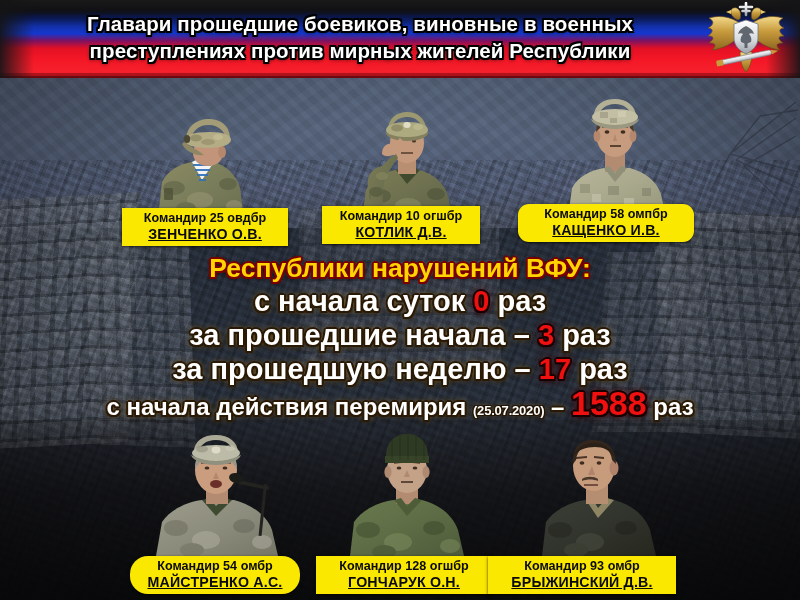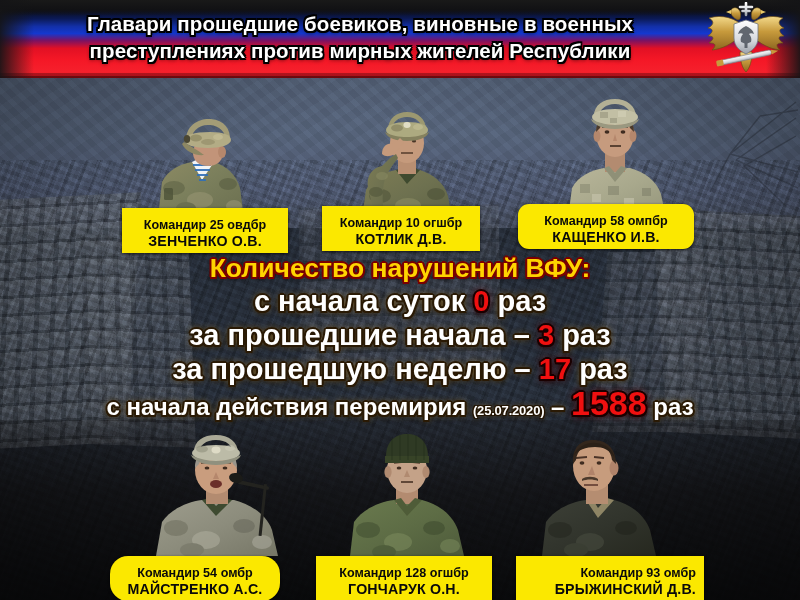--- a/index.html
+++ b/index.html
@@ -86,24 +86,24 @@
 
   
   .photo{position:absolute;overflow:hidden;}
 
   
   .sold{position:absolute;left:0;top:0;width:100%;height:100%;}
 
   
   .plate{position:absolute;background:#fbe800;color:#0a0a0a;
     text-align:center;font-weight:bold;line-height:15.5px;
-    padding:10px 8px 4px 8px;
+    padding:3px 8px 4px 8px;
     box-shadow:0 1px 3px rgba(0,0,0,.75);}
   .plate .r1{font-size:12.6px;display:block;white-space:nowrap;}
-  .plate .r2{font-size:14.2px;display:block;white-space:nowrap;letter-spacing:.2px;}
+  .plate .r2{font-size:14.2px;display:block;white-space:nowrap;letter-spacing:.2px;text-decoration:underline;}
 
   
   .stats{position:absolute;left:0;right:0;top:252px;text-align:center;}
   .stat-head{font-size:26.5px;font-weight:bold;color:#ffd400;line-height:32px;
     text-shadow:
       -1.5px -1.5px 0 #7a0000, 1.5px -1.5px 0 #7a0000, -1.5px 1.5px 0 #7a0000, 1.5px 1.5px 0 #7a0000,
       0 -2px 0 #7a0000, 0 2px 0 #7a0000, -2px 0 0 #7a0000, 2px 0 0 #7a0000,
       0 2px 5px rgba(0,0,0,.9);}
   .stat-line{font-size:29px;font-weight:bold;color:#ffffff;line-height:34px;white-space:nowrap;
     text-shadow:
@@ -309,21 +309,21 @@
   <div class="plate" style="left:322px;top:206px;width:142px;">
     <span class="r1">Командир 10 огшбр</span>
     <span class="r2">КОТЛИК Д.В.</span>
   </div>
   <div class="plate" style="left:518px;top:204px;width:160px;border-radius:11px;">
     <span class="r1">Командир 58 омпбр</span>
     <span class="r2">КАЩЕНКО И.В.</span>
   </div>
 
   <div class="stats">
-    <div class="stat-head">Количество нарушений ВФУ:</div>
+    <div class="stat-head">Республики нарушений ВФУ:</div>
     <div class="stat-line">
       <span>с начала суток</span>
       <span class="num">0</span>
       <span>раз</span>
     </div>
     <div class="stat-line">
       <span>за прошедшие начала –</span>
       <span class="num">3</span>
       <span>раз</span>
     </div>
@@ -469,29 +469,29 @@
       <path d="M58 40 L54 49 L61 49 Z" fill="#b0836a"></path>
 
       <path d="M48 53 C52 50 60 50 64 53 L64 55 C59 53 53 53 48 55 Z" fill="#4b3a2c"></path>
       <path d="M50 59 L64 59" stroke="#6b4638" stroke-width="1.8" fill="none"></path>
 
       <path d="M39 38 C38 22 46 14 59 14 C72 14 82 22 82 38 L78 34 C77 24 70 19 60 19 C50 19 43 24 42 34 Z" fill="#33261c"></path>
       <path d="M39 30 C44 20 54 16 62 17 C72 18 79 24 81 32 C76 24 69 21 61 21 C52 21 44 24 39 30 Z" fill="#2b2017"></path>
     </svg>
   </div>
 
-  <div class="plate" style="left:110px;top:556px;width:154px;border-radius:18px;">
+  <div class="plate" style="left:130px;top:556px;width:154px;border-radius:18px;">
     <span class="r1">Командир 54 омбр</span>
     <span class="r2">МАЙСТРЕНКО А.С.</span>
   </div>
   <div class="plate" style="left:316px;top:556px;width:160px;">
     <span class="r1">Командир 128 огшбр</span>
     <span class="r2">ГОНЧАРУК О.Н.</span>
   </div>
-  <div class="plate" style="left:516px;top:556px;width:172px;text-align:right;">
+  <div class="plate" style="left:488px;top:556px;width:172px;">
     <span class="r1">Командир 93 омбр</span>
     <span class="r2">БРЫЖИНСКИЙ Д.В.</span>
   </div>
 
   <div class="banner"></div>
   <div class="banner-bevel"></div>
   <div class="banner-dark"></div>
   <div class="banner-side l"></div>
   <div class="banner-side r"></div>
   <div class="banner-title">Главари прошедшие боевиков, виновные в военных преступлениях против мирных жителей Республики</div>

